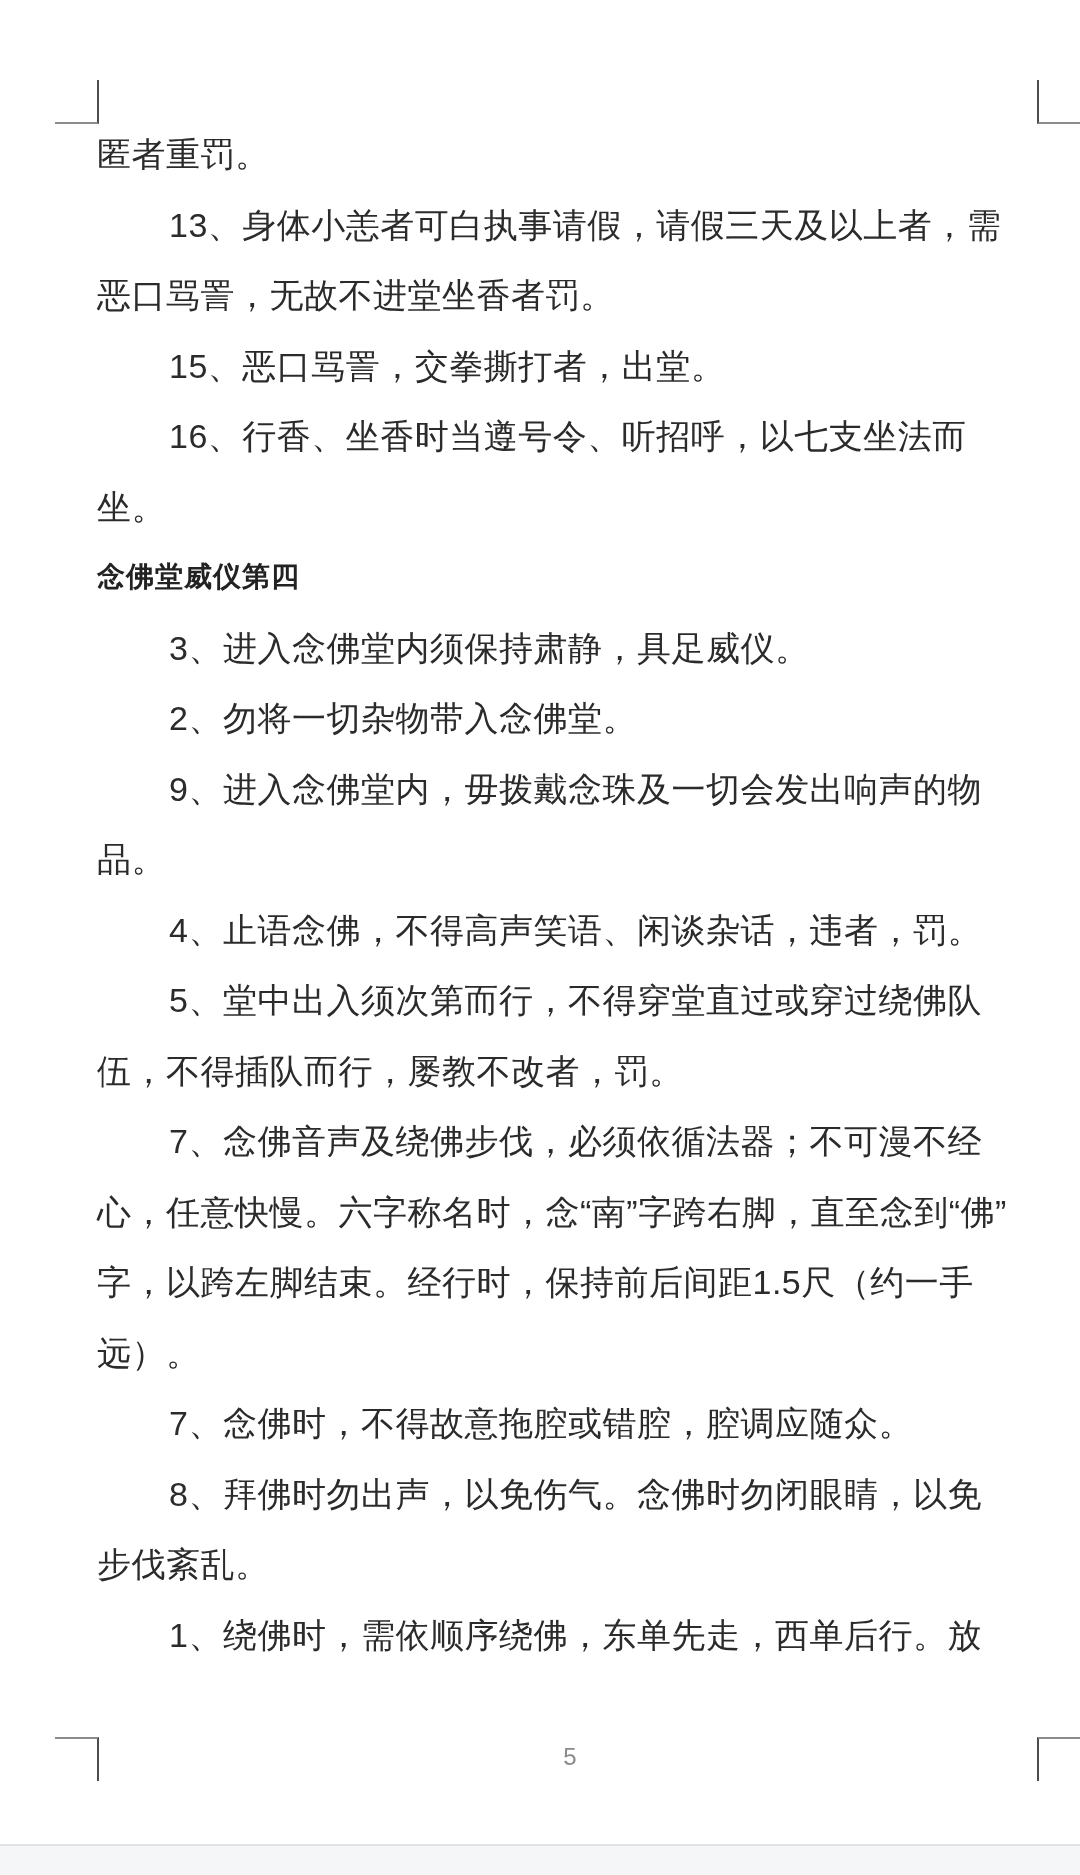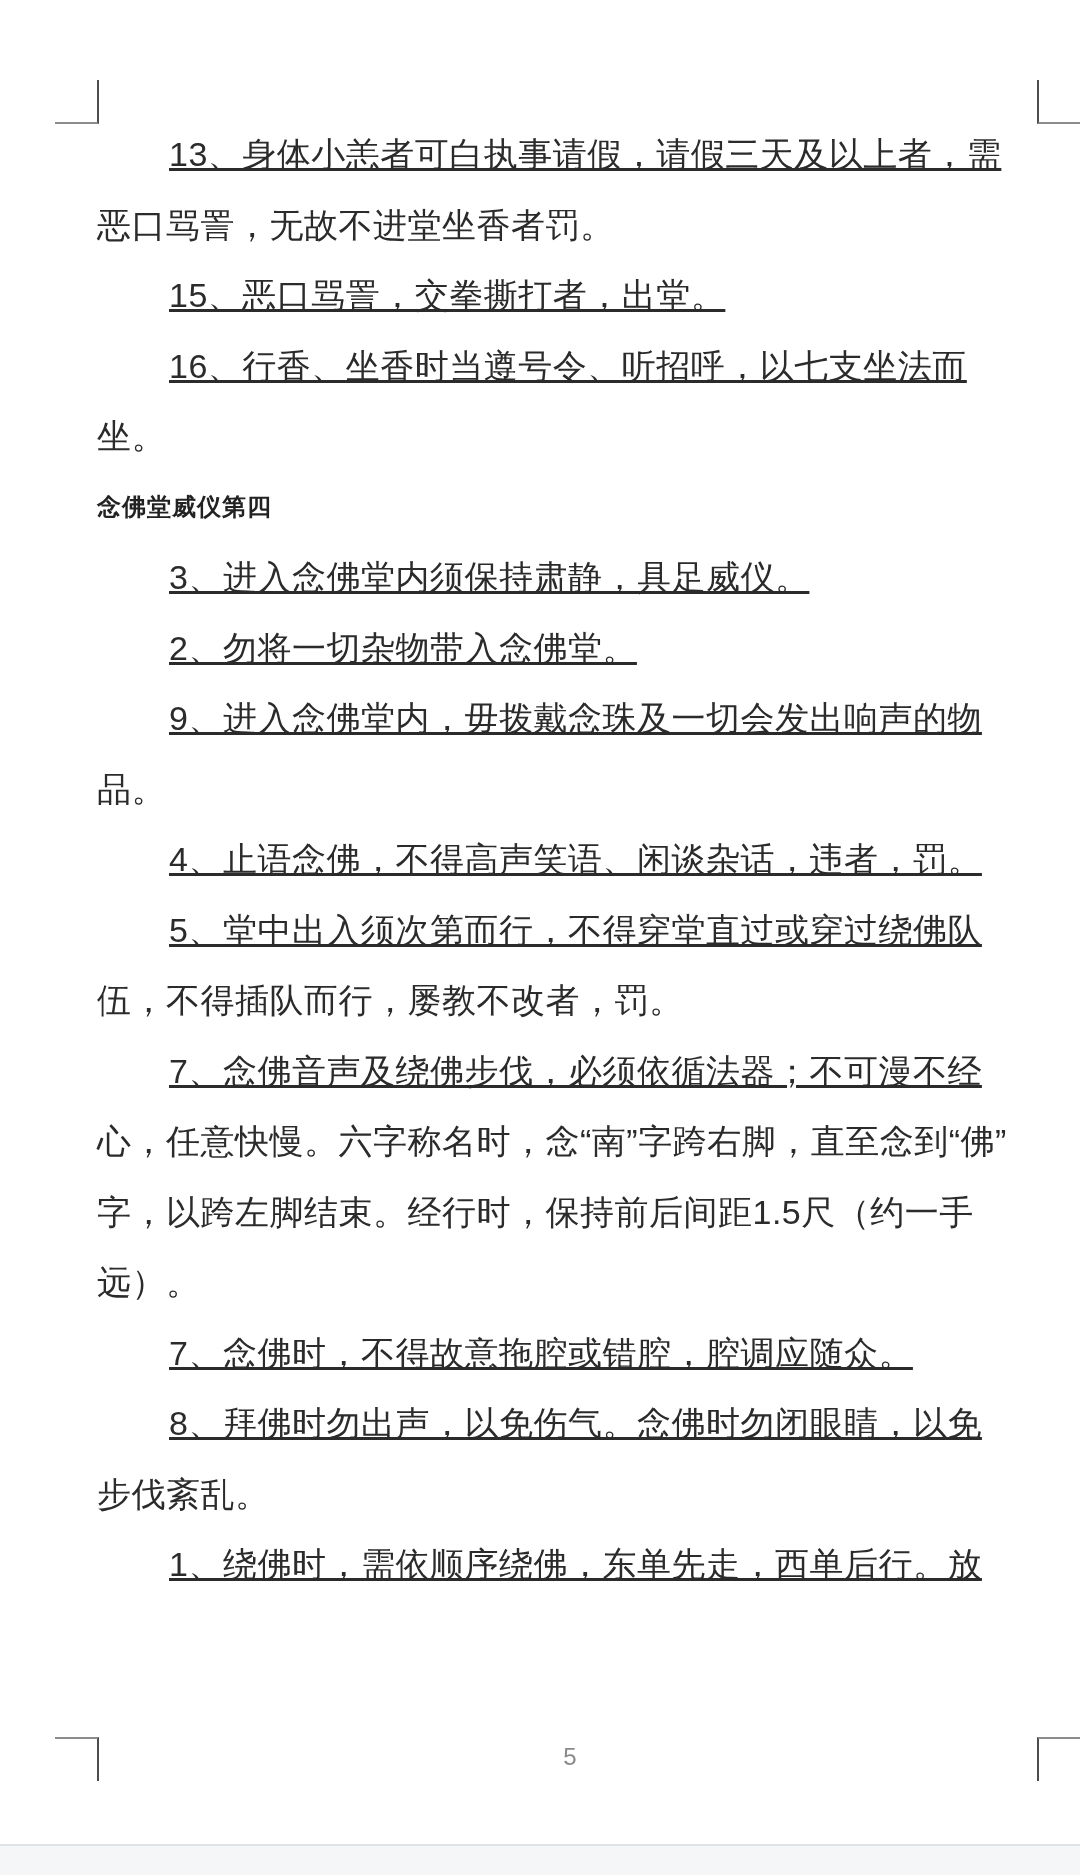--- a/index.html
+++ b/index.html
@@ -56,25 +56,24 @@
     font-size: 34px;
   }
   .doc-line {
     height: 70.5px;
     line-height: 70.5px;
     white-space: nowrap;
     letter-spacing: 0.5px;
   }
   .doc-line.indent {
     padding-left: 72px;
-    text-decoration: underline;
   }
   .doc-line.heading {
     font-weight: bold;
-    font-size: 24px;
+    font-size: 28px;
     color: #222222;
     letter-spacing: 1px;
   }
   .page-number {
     position: absolute;
     left: 97px;
     top: 1737px;
     width: 946px;
     height: 40px;
     line-height: 40px;
@@ -97,20 +96,21 @@
 <body>
 
 <div class="page">
 
   <div class="crop tl"></div>
   <div class="crop tr"></div>
   <div class="crop bl"></div>
   <div class="crop br"></div>
 
   <div class="doc-body">
+      <div class="doc-line plain">匿者重罚。</div>
       <div class="doc-line indent">13、身体小恙者可白执事请假，请假三天及以上者，需</div>
       <div class="doc-line plain">恶口骂詈，无故不进堂坐香者罚。</div>
       <div class="doc-line indent">15、恶口骂詈，交拳撕打者，出堂。</div>
       <div class="doc-line indent">16、行香、坐香时当遵号令、听招呼，以七支坐法而</div>
       <div class="doc-line plain">坐。</div>
       <div class="doc-line heading">念佛堂威仪第四</div>
       <div class="doc-line indent">3、进入念佛堂内须保持肃静，具足威仪。</div>
       <div class="doc-line indent">2、勿将一切杂物带入念佛堂。</div>
       <div class="doc-line indent">9、进入念佛堂内，毋拨戴念珠及一切会发出响声的物</div>
       <div class="doc-line plain">品。</div>

